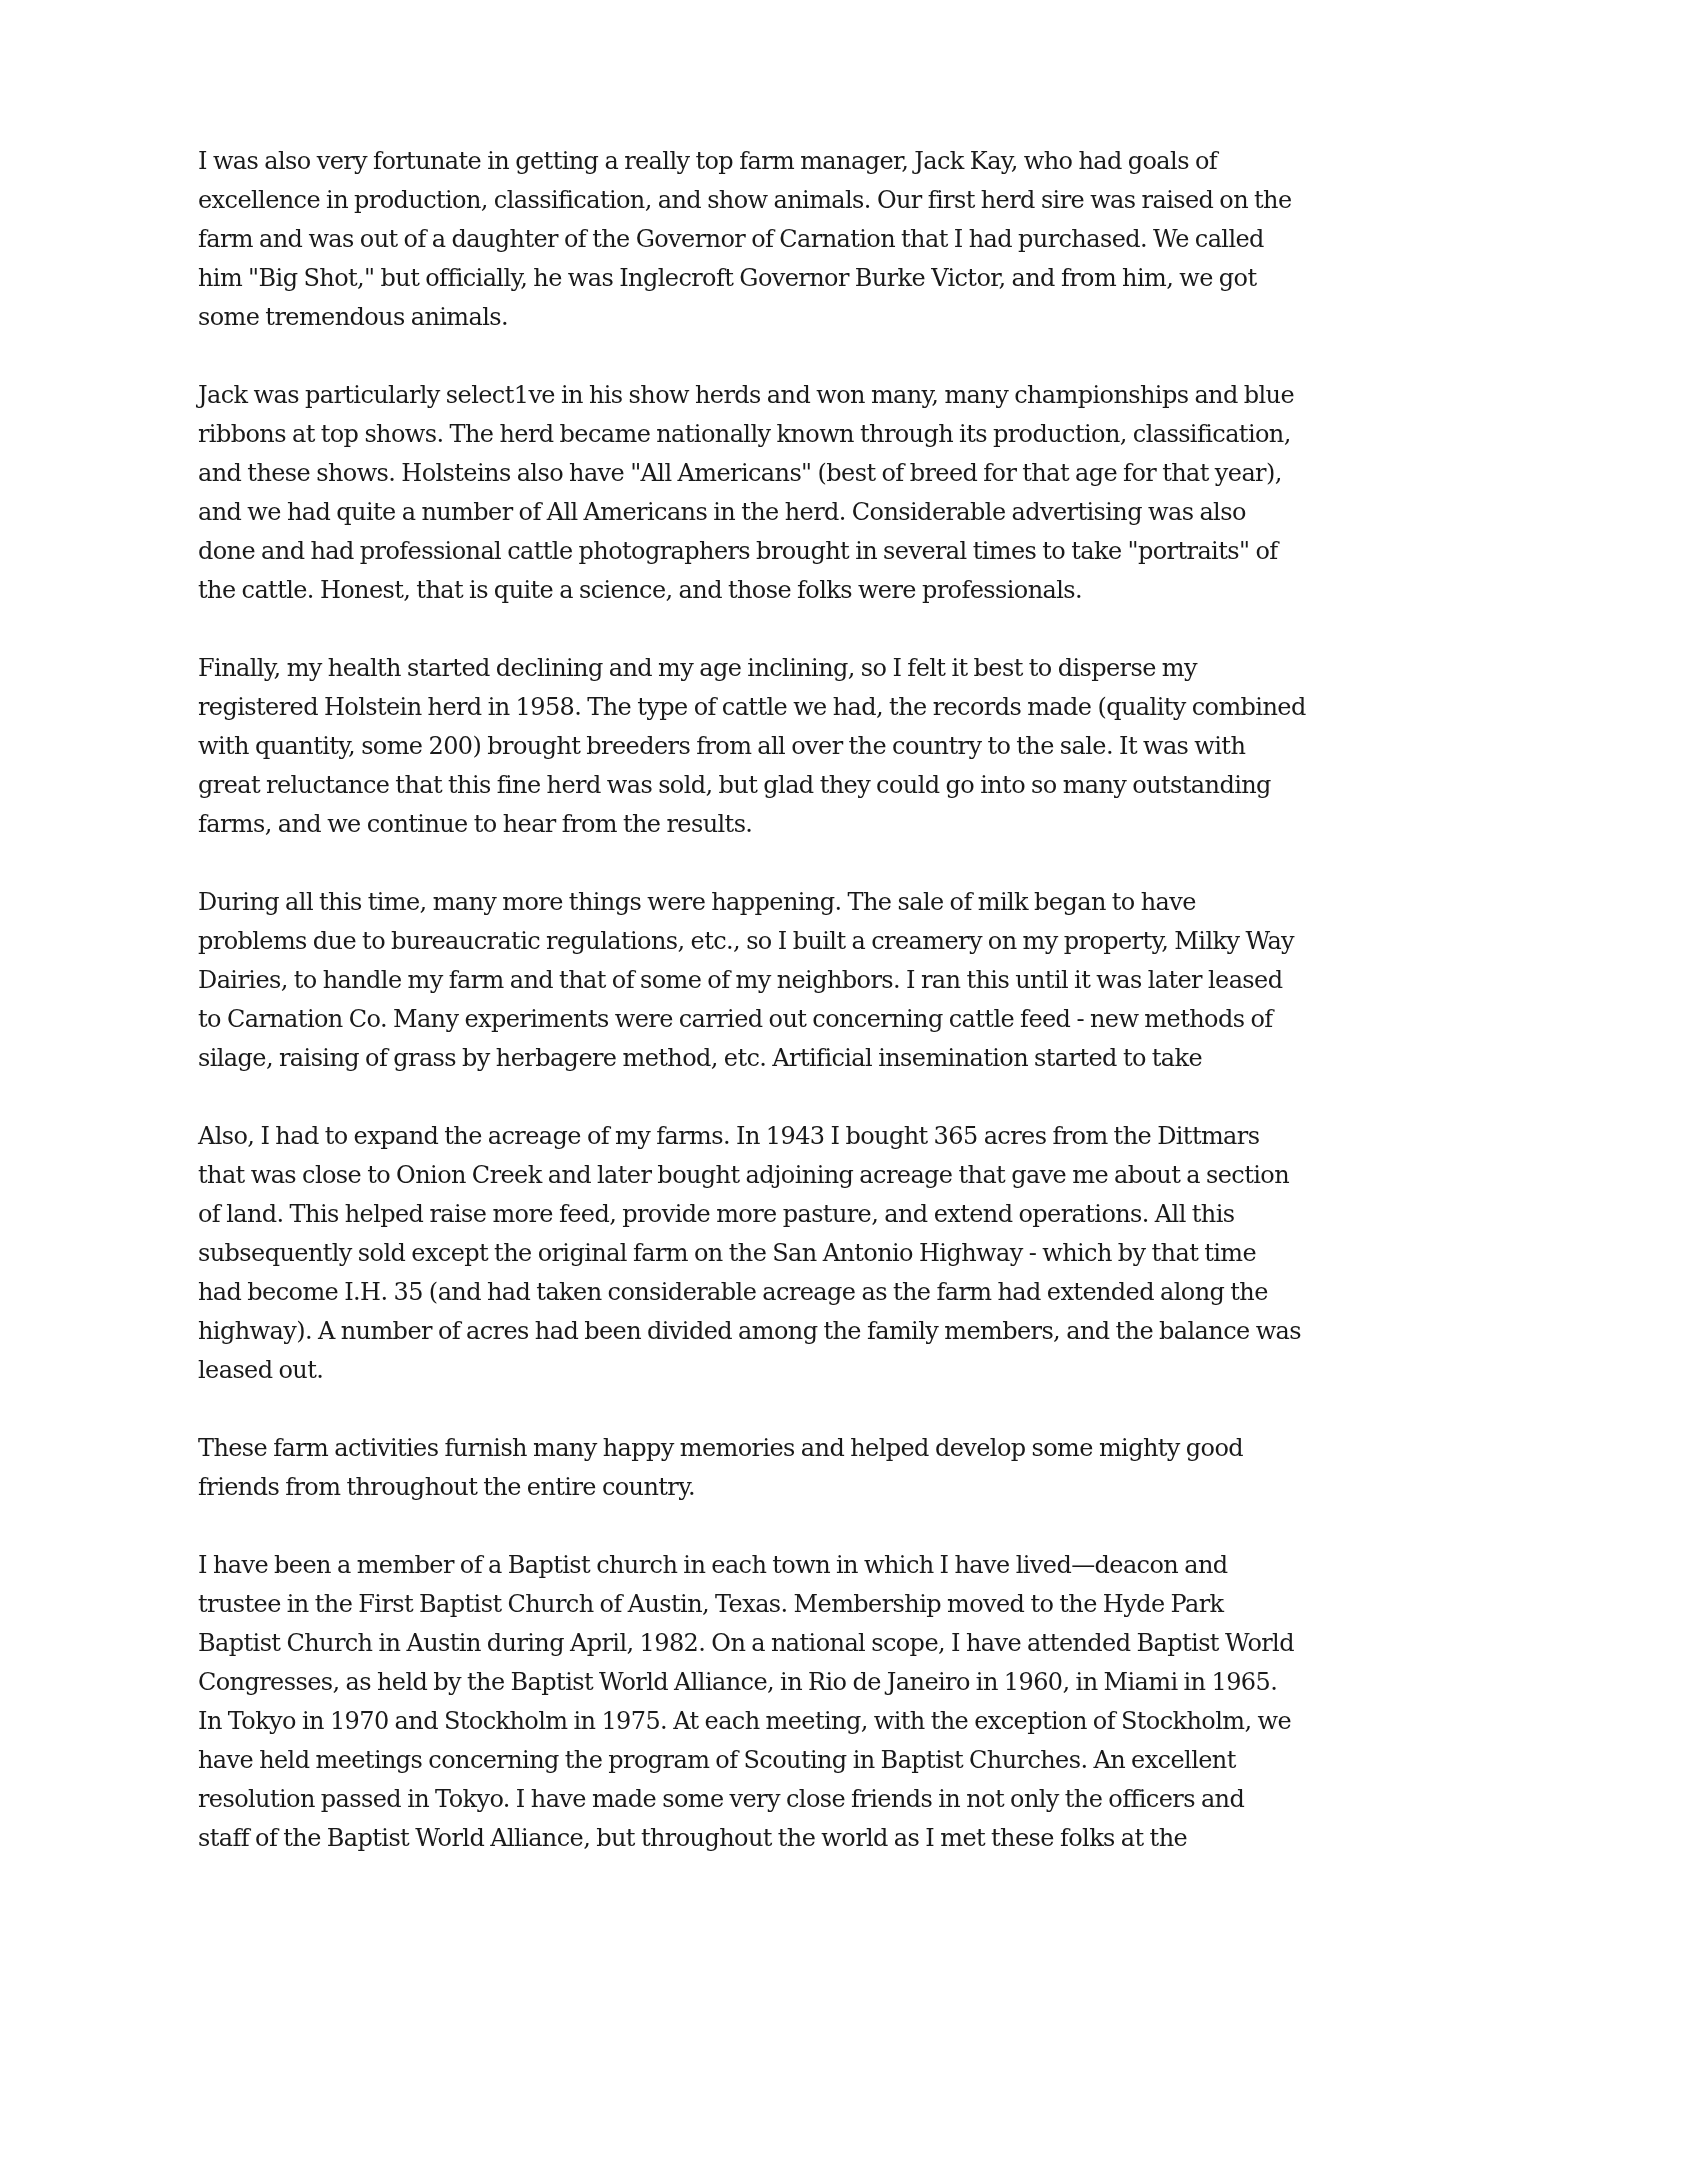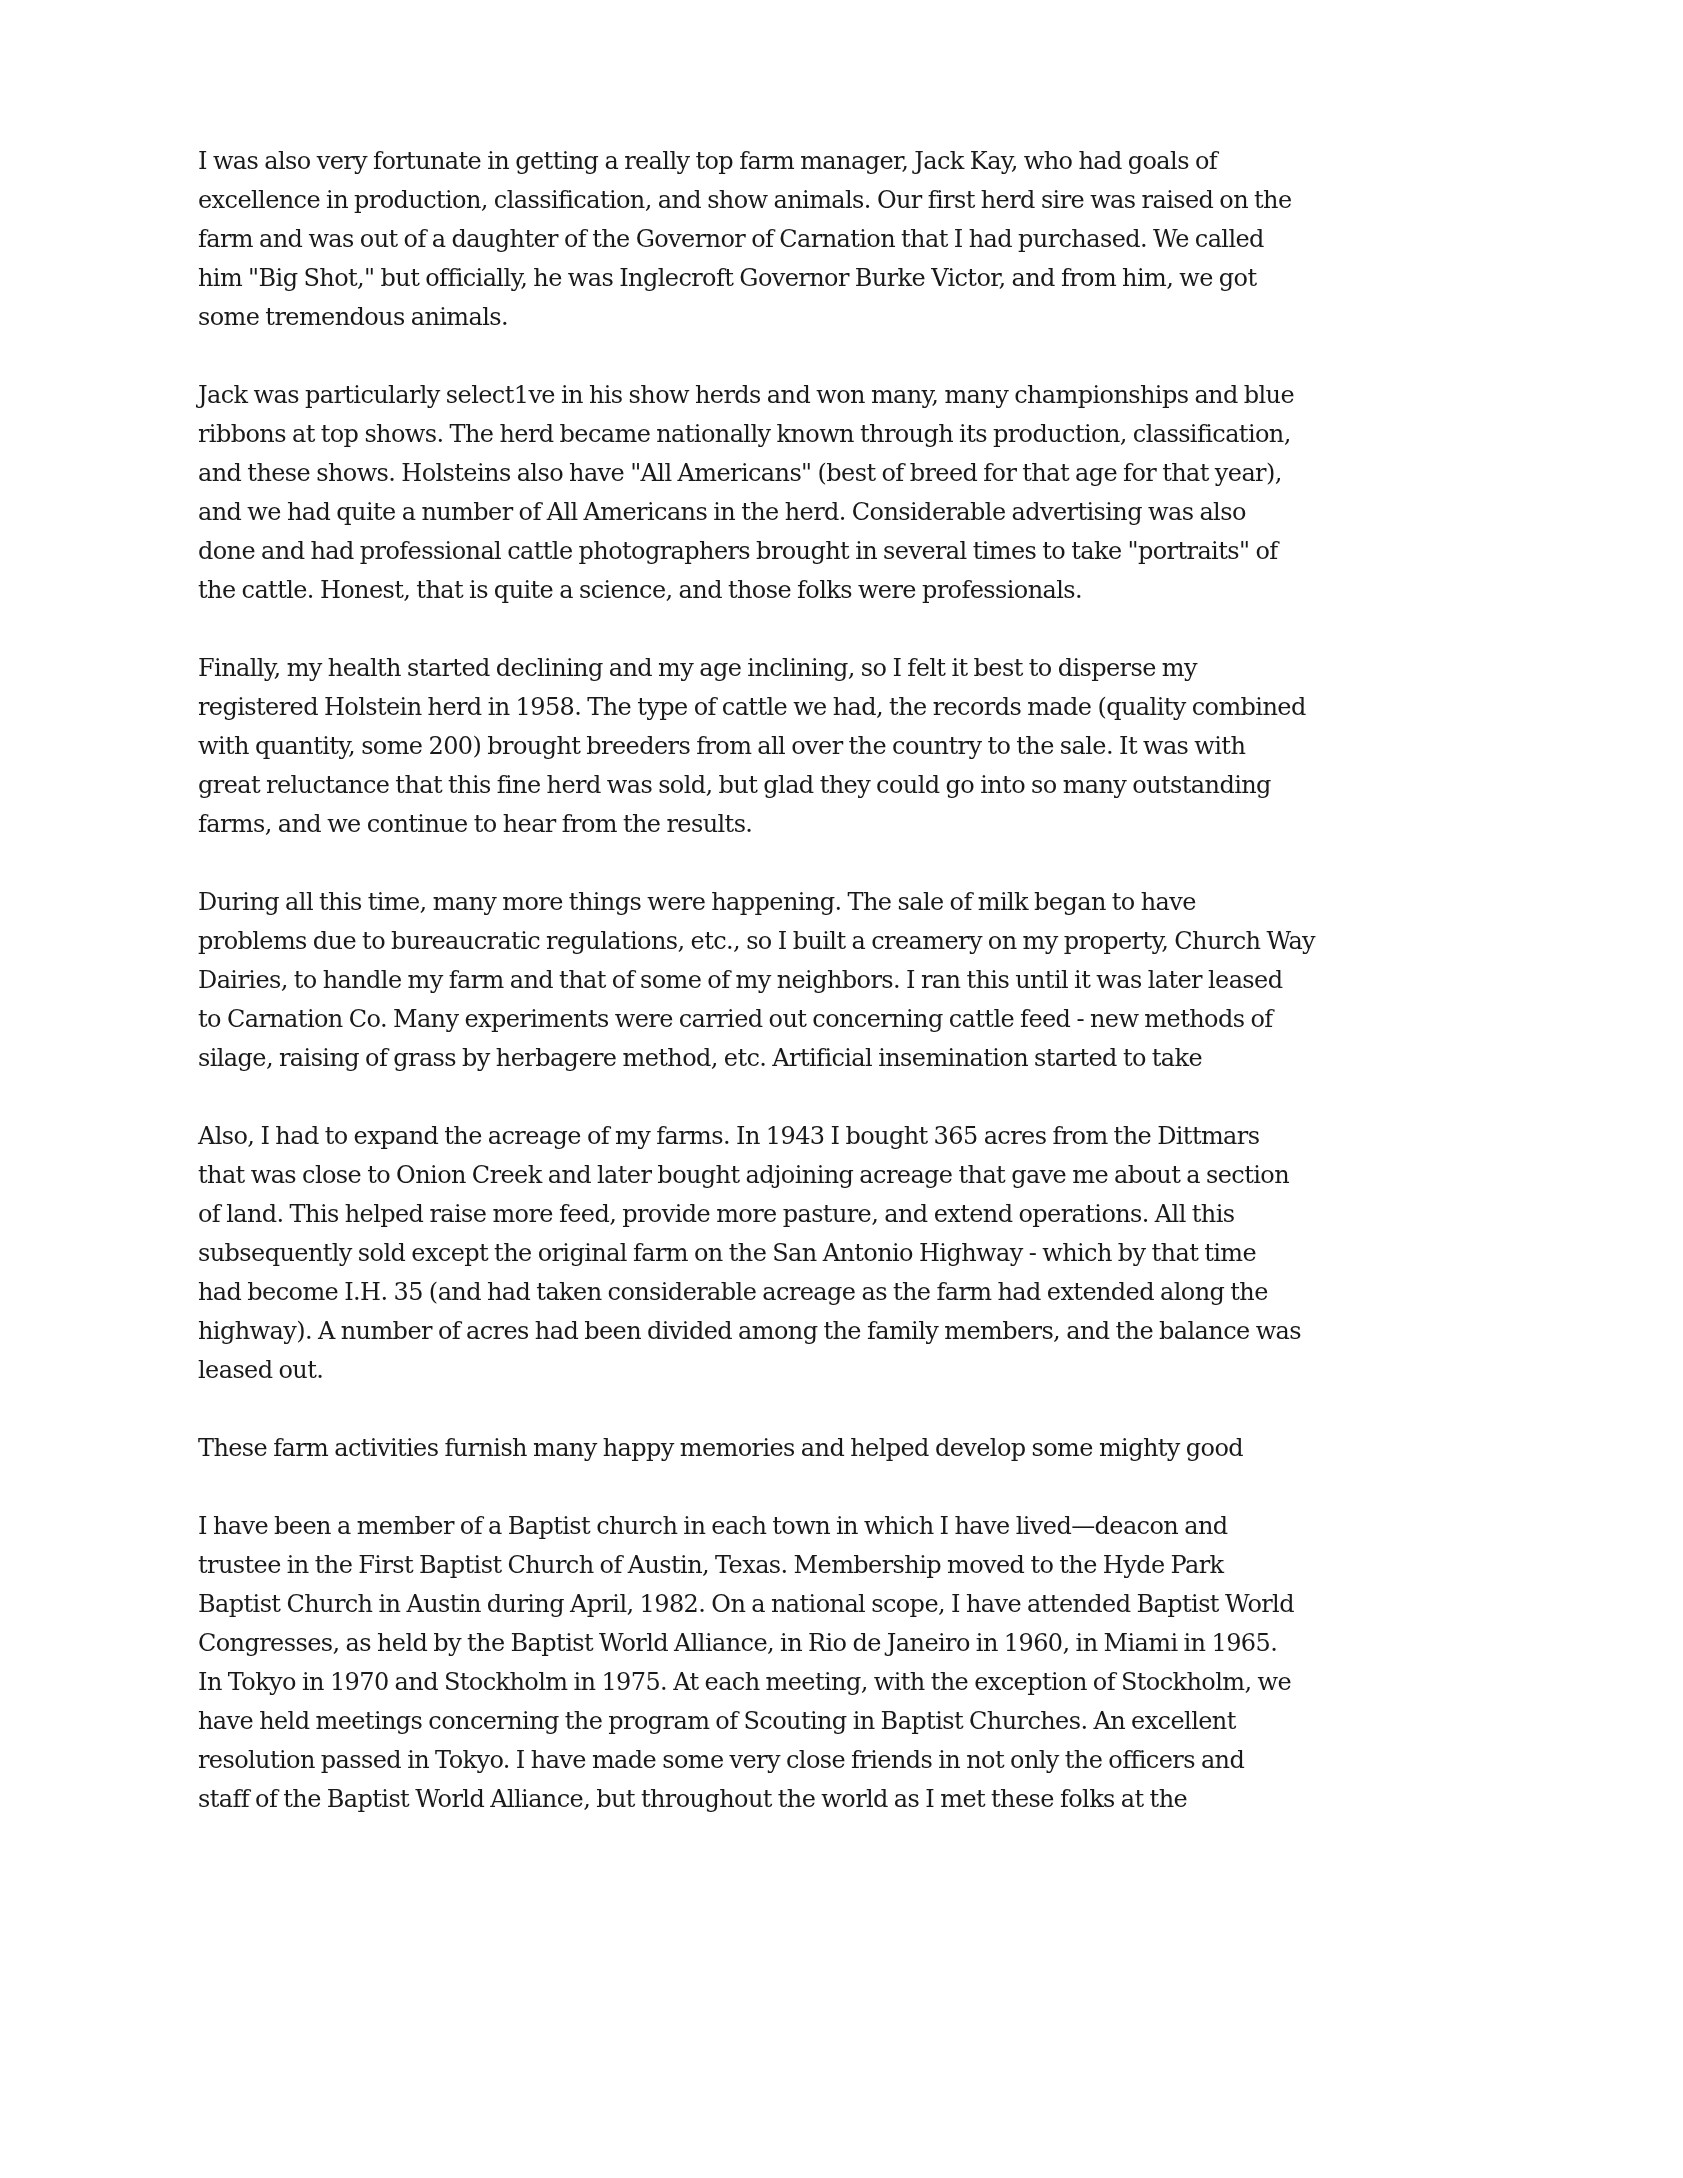--- a/index.html
+++ b/index.html
@@ -58,38 +58,39 @@
   <div class="para">
     <div class="line">Finally, my health started declining and my age inclining, so I felt it best to disperse my</div>
     <div class="line">registered Holstein herd in 1958. The type of cattle we had, the records made (quality combined</div>
     <div class="line">with quantity, some 200) brought breeders from all over the country to the sale. It was with</div>
     <div class="line">great reluctance that this fine herd was sold, but glad they could go into so many outstanding</div>
     <div class="line">farms, and we continue to hear from the results.</div>
   </div>
 
   <div class="para">
     <div class="line">During all this time, many more things were happening. The sale of milk began to have</div>
-    <div class="line">problems due to bureaucratic regulations, etc., so I built a creamery on my property, Church Way</div>
+    <div class="line">problems due to bureaucratic regulations, etc., so I built a creamery on my property, Milky Way</div>
     <div class="line">Dairies, to handle my farm and that of some of my neighbors. I ran this until it was later leased</div>
     <div class="line">to Carnation Co. Many experiments were carried out concerning cattle feed - new methods of</div>
     <div class="line">silage, raising of grass by herbagere method, etc. Artificial insemination started to take</div>
   </div>
 
   <div class="para">
     <div class="line">Also, I had to expand the acreage of my farms. In 1943 I bought 365 acres from the Dittmars</div>
     <div class="line">that was close to Onion Creek and later bought adjoining acreage that gave me about a section</div>
     <div class="line">of land. This helped raise more feed, provide more pasture, and extend operations. All this</div>
     <div class="line">subsequently sold except the original farm on the San Antonio Highway - which by that time</div>
     <div class="line">had become I.H. 35 (and had taken considerable acreage as the farm had extended along the</div>
     <div class="line">highway). A number of acres had been divided among the family members, and the balance was</div>
     <div class="line">leased out.</div>
   </div>
 
   <div class="para">
     <div class="line">These farm activities furnish many happy memories and helped develop some mighty good</div>
+    <div class="line">friends from throughout the entire country.</div>
   </div>
 
   <div class="para">
     <div class="line">I have been a member of a Baptist church in each town in which I have lived—deacon and</div>
     <div class="line">trustee in the First Baptist Church of Austin, Texas. Membership moved to the Hyde Park</div>
     <div class="line">Baptist Church in Austin during April, 1982. On a national scope, I have attended Baptist World</div>
     <div class="line">Congresses, as held by the Baptist World Alliance, in Rio de Janeiro in 1960, in Miami in 1965.</div>
     <div class="line">In Tokyo in 1970 and Stockholm in 1975. At each meeting, with the exception of Stockholm, we</div>
     <div class="line">have held meetings concerning the program of Scouting in Baptist Churches. An excellent</div>
     <div class="line">resolution passed in Tokyo. I have made some very close friends in not only the officers and</div>

